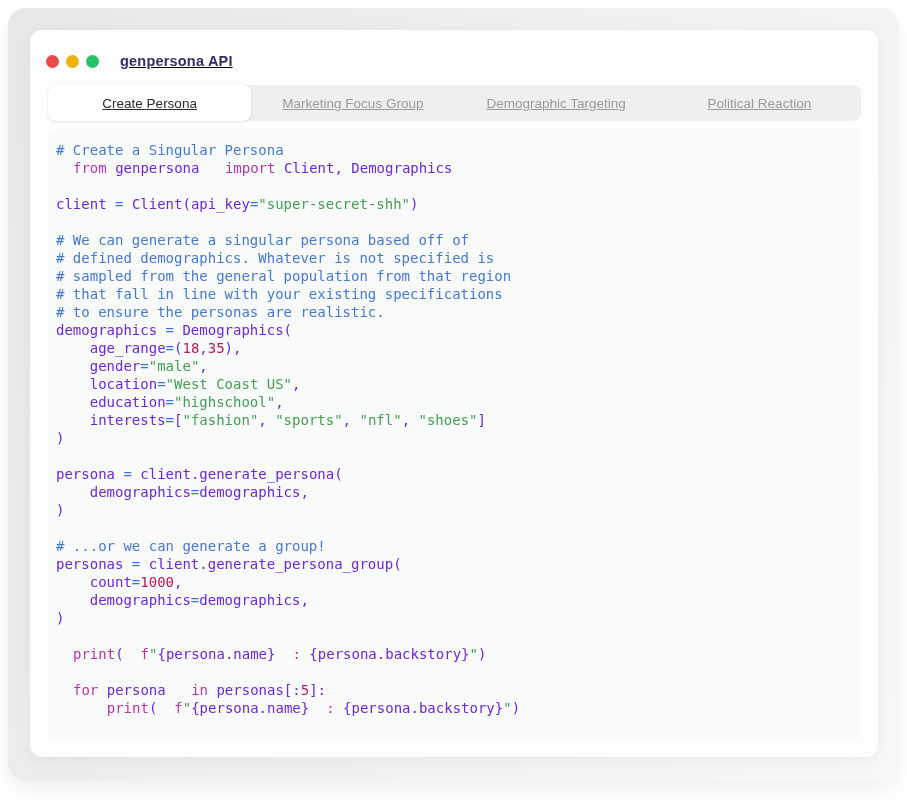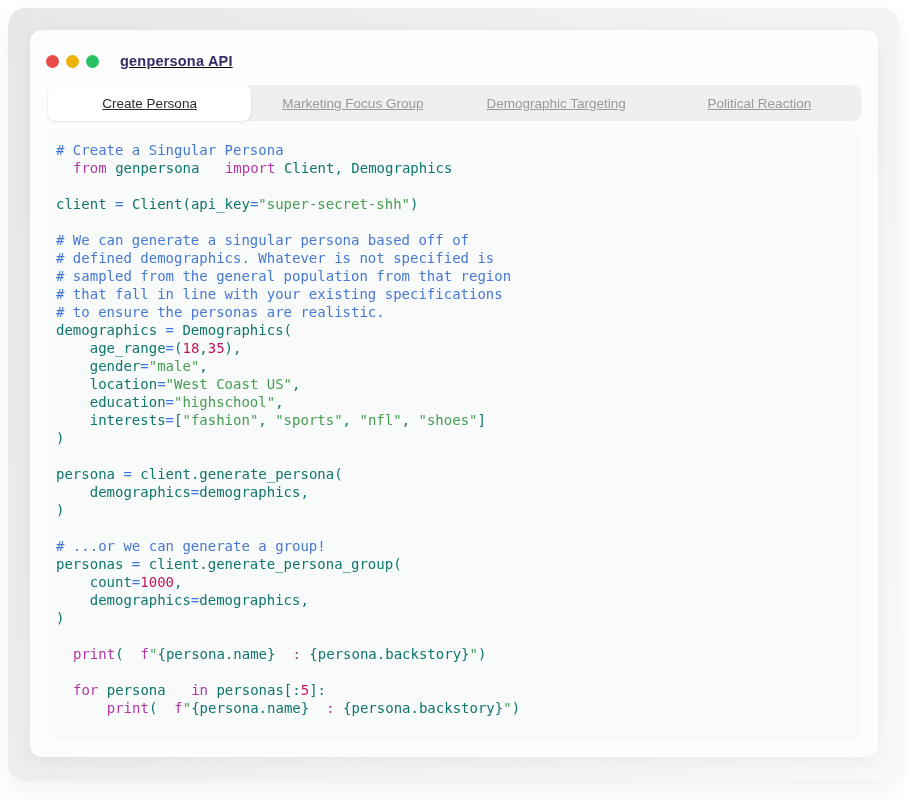--- a/index.html
+++ b/index.html
@@ -39,21 +39,21 @@
   .code-panel {
     position:absolute; left:18px; top:99px; width:813px; height:612px;
     background:#f9fafa; border-radius:8px;
     padding:12px 10px 0 8px; overflow:hidden;
   }
   .code-block {
     font-family:"DejaVu Sans Mono","Liberation Mono",monospace;
     font-size:14px; line-height:18px; color:#3d4349; white-space:pre;
   }
   .code-block .line { height:18px; }
-  .tk-t { color:#0f766e; }
+  .tk-t { color:#6d28d9; }
   .tk-c { color:#4679d2; }
   .tk-k { color:#b536a5;margin-left:17px; }
   .tk-s { color:#459e52; }
   .tk-n { color:#be185d; }
   .tk-o { color:#3d74dd; }
 </style>
 </head>
 <body>
 
 <div class="outer-card">

